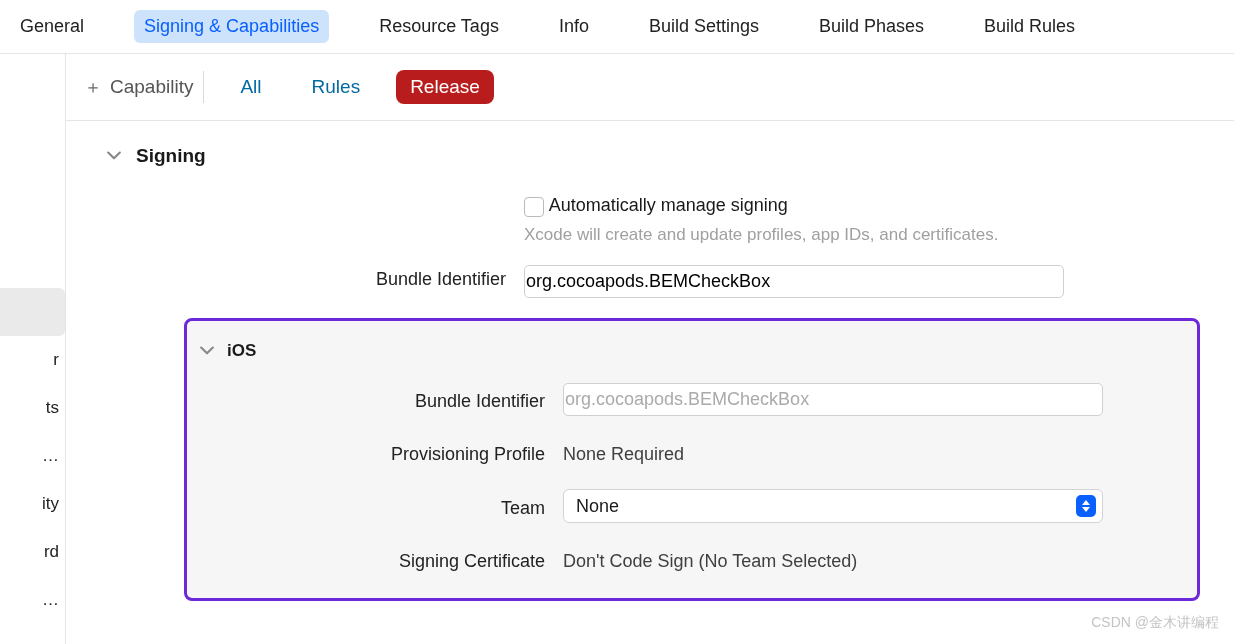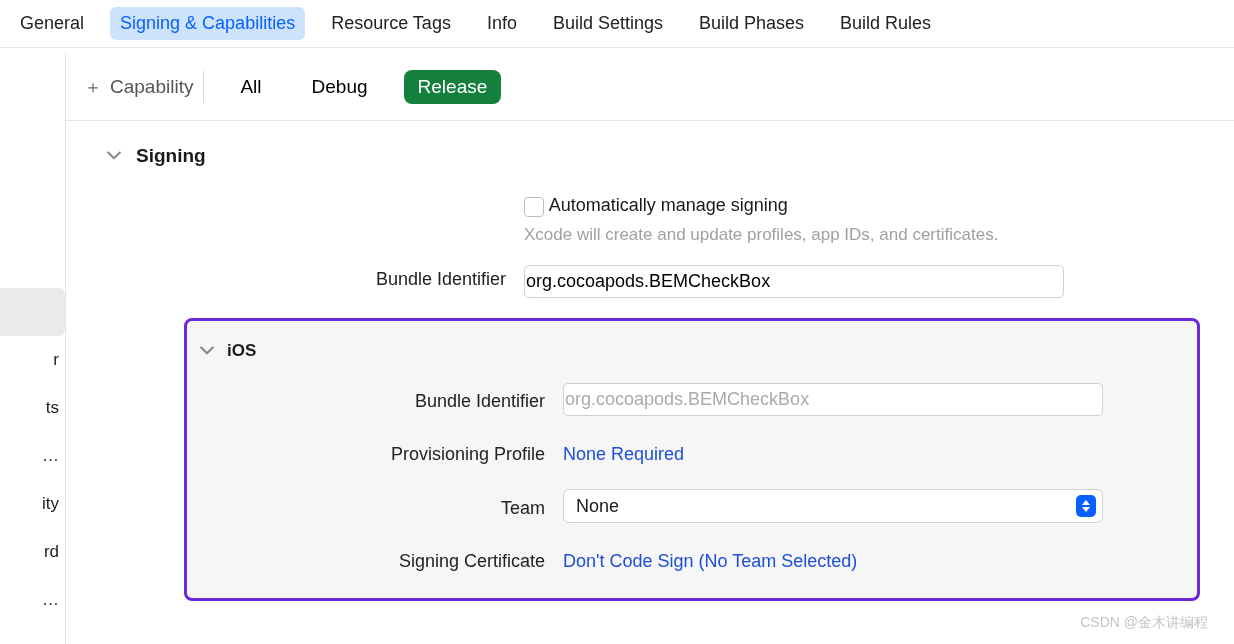--- a/index.html
+++ b/index.html
@@ -31,24 +31,24 @@
       white-space: nowrap;
     }
     .left-row.active {
       background: #eaeaea;
       border-radius: 0 6px 6px 0;
     }
     .left-spacer { height: 234px; }
     .tabs {
       display: flex;
       align-items: center;
-      gap: 16px;
+      gap: 40px;
       padding: 14px 10px;
       border-bottom: 1px solid #e5e5e5;
-      height: 48px;
+      height: 54px;
     }
     .tab {
       color: #222;
       font-size: 18px;
       cursor: pointer;
       padding: 6px 10px;
       border-radius: 6px;
     }
     .tab.active {
       background: #cde2fb;
@@ -77,27 +77,27 @@
       font-size: 19px;
       cursor: pointer;
     }
     .plus {
       font-size: 18px;
       font-weight: 300;
       color: #666;
     }
     .filter {
       font-size: 19px;
-      color: #000000;
+      color: #0369a1;
       padding: 6px 14px;
       border-radius: 8px;
       cursor: pointer;
     }
     .filter.selected {
-      background: #15803d;
+      background: #b91c1c;
       color: #fff;
     }
     .section {
       padding: 24px 30px 12px 40px;
     }
     .sec-head {
       display: flex;
       align-items: center;
       gap: 14px;
       margin-bottom: 28px;
@@ -123,21 +123,21 @@
       margin-bottom: 20px;
     }
     .lbl {
       text-align: right;
       font-size: 18px;
       color: #222;
       padding-top: 4px;
     }
     .val, .val-text {
       font-size: 18px;
-      color: #1d4ed8;
+      color: #404040;
       padding-top: 4px;
     }
     .checkbox-ctl {
       width: 20px;
       height: 20px;
       border: 1.5px solid #bbb;
       border-radius: 4px;
       margin-top: 2px;
       display: inline-block;
       vertical-align: top;
@@ -208,21 +208,21 @@
     }
     .stepper .tri {
       width: 0; height: 0;
       border-left: 4px solid transparent;
       border-right: 4px solid transparent;
     }
     .stepper .up { border-bottom: 5px solid #fff; margin-bottom: 2px; }
     .stepper .dn { border-top: 5px solid #fff; }
     .watermark {
       position: absolute;
-      right: 26px;
+      right: 15px;
       bottom: 12px;
       color: #c4c4c4;
       font-size: 14px;
     }
   </style>
 </head>
 <body>
 
 <div class="tabs">
   <div class="tab">General</div>
@@ -246,21 +246,21 @@
 </div>
 
 <div class="content">
 
   <div class="toolbar">
     <div class="cap-btn">
       <span class="plus">＋</span>
       <span>Capability</span>
     </div>
     <div class="filter">All</div>
-    <div class="filter">Debug</div>
+    <div class="filter">Rules</div>
     <div class="filter selected">Release</div>
   </div>
 
   <div class="section">
     <div class="sec-head">
       <span class="chev">
         <svg viewBox="0 0 12 12">
             <path d="M1 3 L6 8 L11 3" fill="none" stroke="#888" stroke-width="1.8" stroke-linecap="round" stroke-linejoin="round"></path>
           </svg>
       </span>

